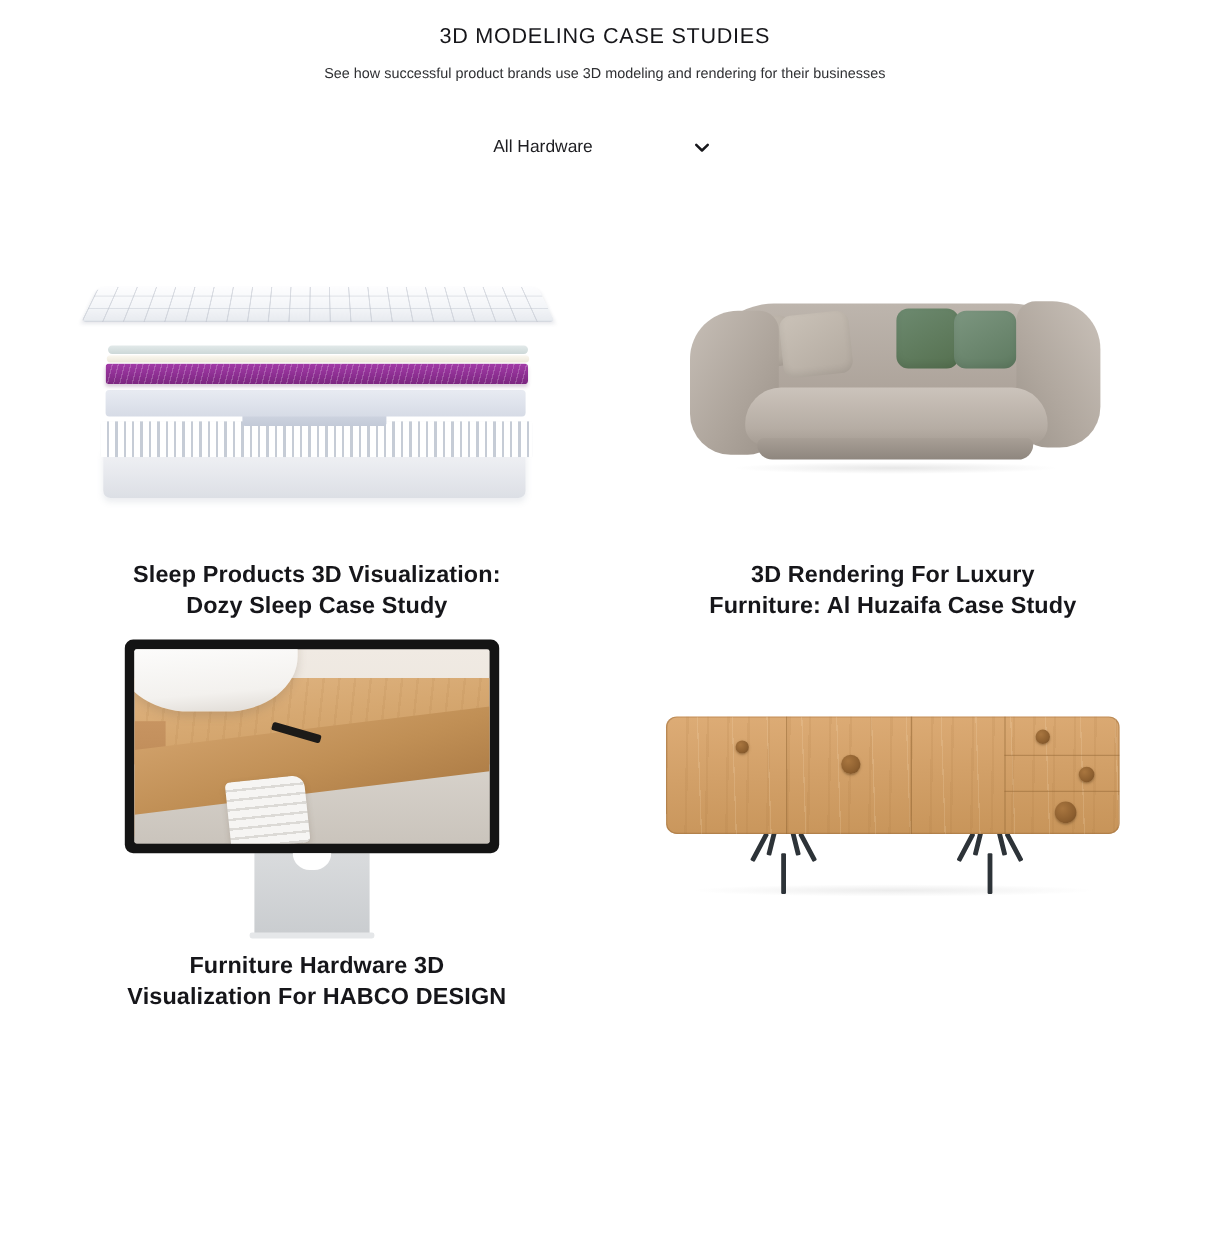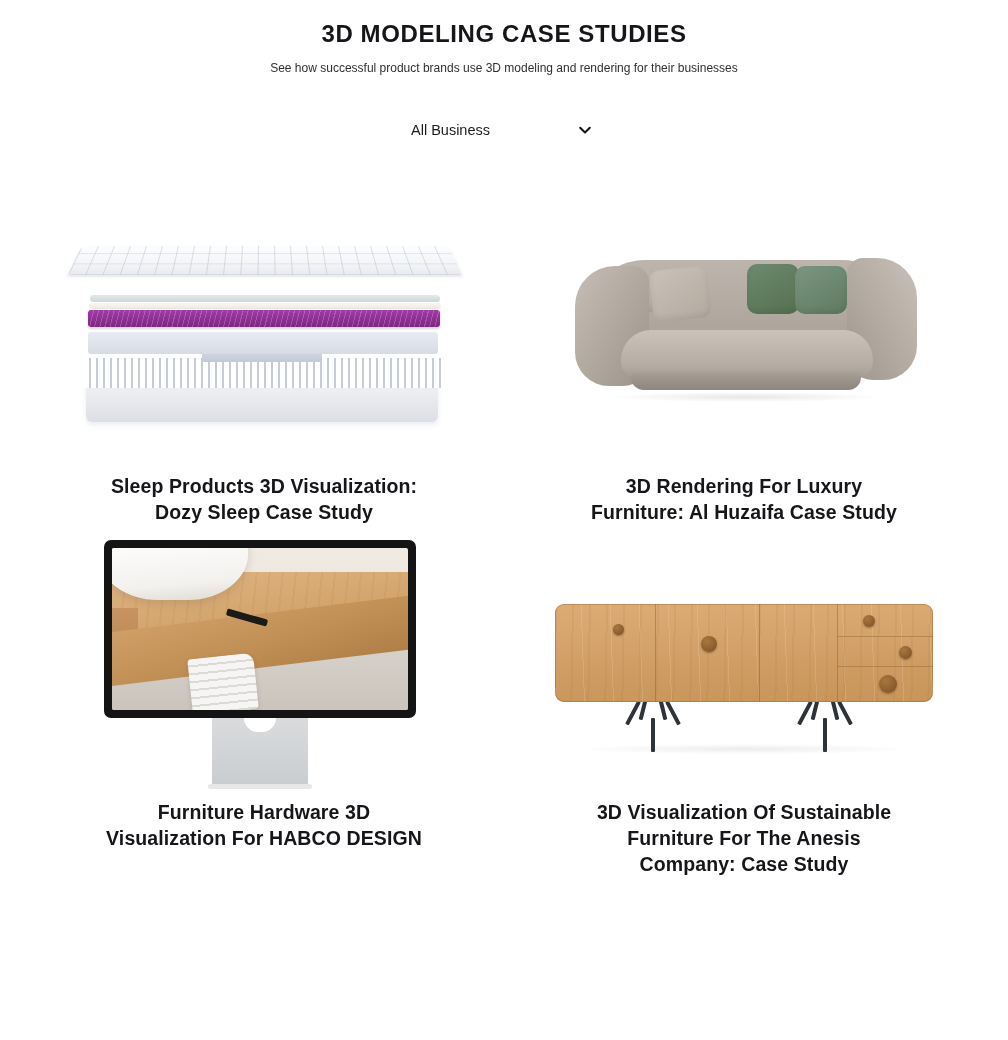--- a/index.html
+++ b/index.html
@@ -9,22 +9,22 @@
     width: 1008px; height: 1040px;
     background: #ffffff;
     font-family: "Liberation Sans", sans-serif;
     overflow: hidden;
   }
   .page { position: relative; width: 1008px; height: 1040px; background:#fff; }
 
   
   .header { padding-top: 20px; text-align: center; }
   .page-title {
-    font-size: 24px;
-    font-weight: 700;
+    font-size: 18px;
+    font-weight: 400;
     letter-spacing: 0.6px;
     color: #16161a;
     margin: 0 0 12px 0;
     line-height: 1.15;
   }
   .page-subtitle {
     font-size: 12px;
     font-weight: 400;
     color: #2f3033;
     line-height: 1.42;
@@ -321,21 +321,21 @@
 
 <div class="page">
 
   <div class="header">
     <h1 class="page-title">3D MODELING CASE STUDIES</h1>
     <p class="page-subtitle">See how successful product brands use 3D modeling and rendering for their businesses</p>
   </div>
 
   <div class="filter-row">
     <div class="filter-select">
-      <span class="filter-label">All Business</span>
+      <span class="filter-label">All Hardware</span>
       <span class="chev">
         <svg viewBox="0 0 16 16" width="16" height="16" aria-hidden="true">
           <path d="M3.2 5.8 L8 10.4 L12.8 5.8" fill="none" stroke="#17171b" stroke-width="2.1" stroke-linecap="round" stroke-linejoin="round"></path>
         </svg>
       </span>
     </div>
   </div>
 
   <div class="grid">
 
@@ -423,17 +423,16 @@
             <div class="sb-hdiv" style="top:32px; left:282px; right:0;"></div>
             <div class="sb-hdiv" style="top:62px; left:282px; right:0;"></div>
             <div class="knob" style="left:58px;  top:20px; width:11px; height:11px;"></div>
             <div class="knob" style="left:146px; top:32px; width:16px; height:16px;"></div>
             <div class="knob" style="left:308px; top:11px; width:12px; height:12px;"></div>
             <div class="knob" style="left:344px; top:42px; width:13px; height:13px;"></div>
             <div class="knob" style="left:324px; top:71px; width:18px; height:18px;"></div>
           </div>
         </div>
       </div>
-      <div class="card-title">3D Visualization Of Sustainable Furniture For The Anesis Company: Case Study</div>
     </div>
 
   </div>
 </div>
 
 </body></html>

